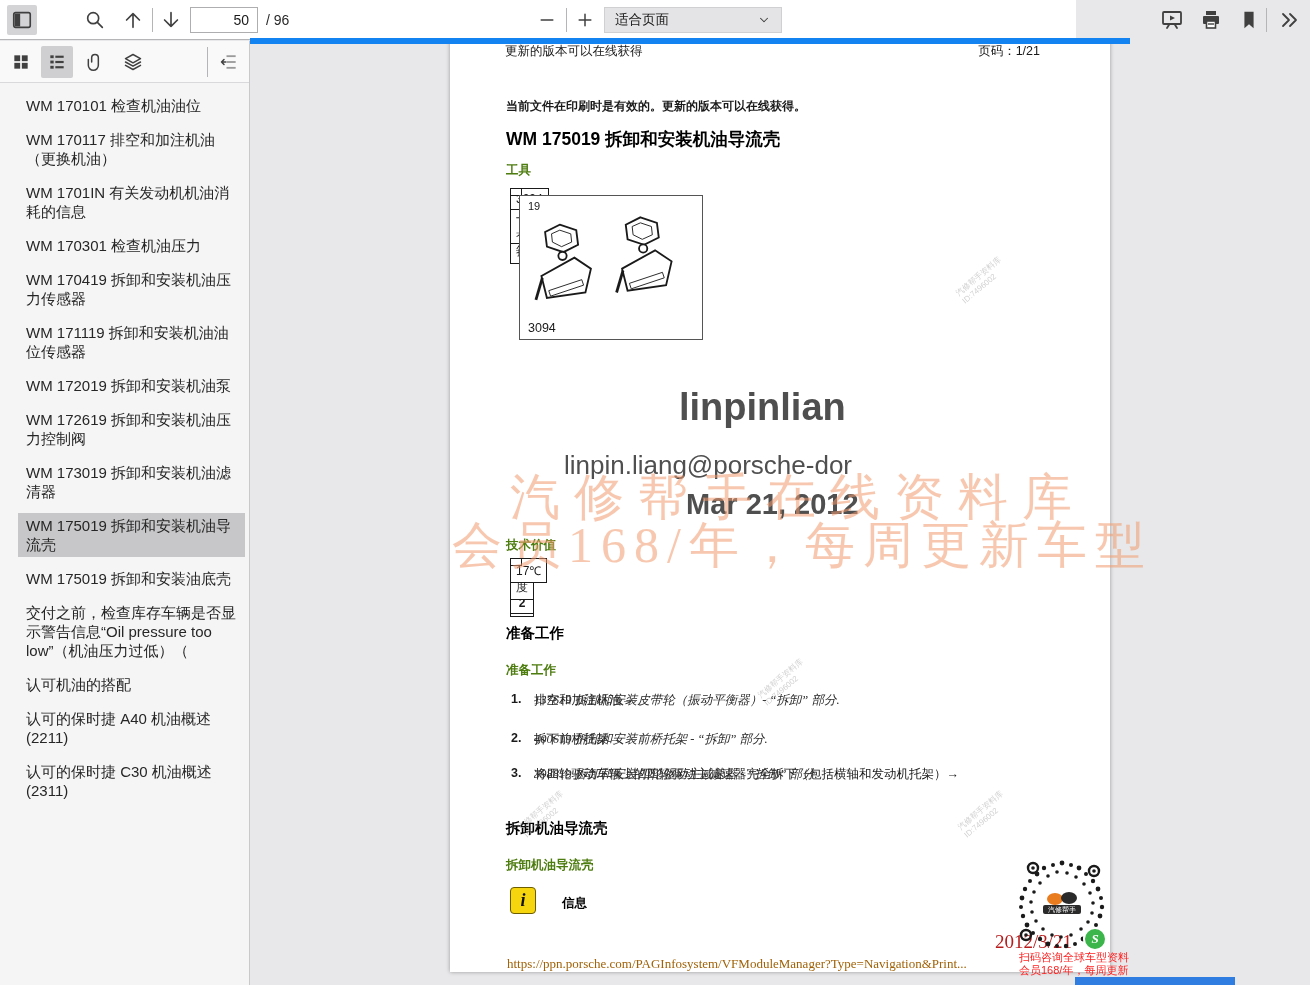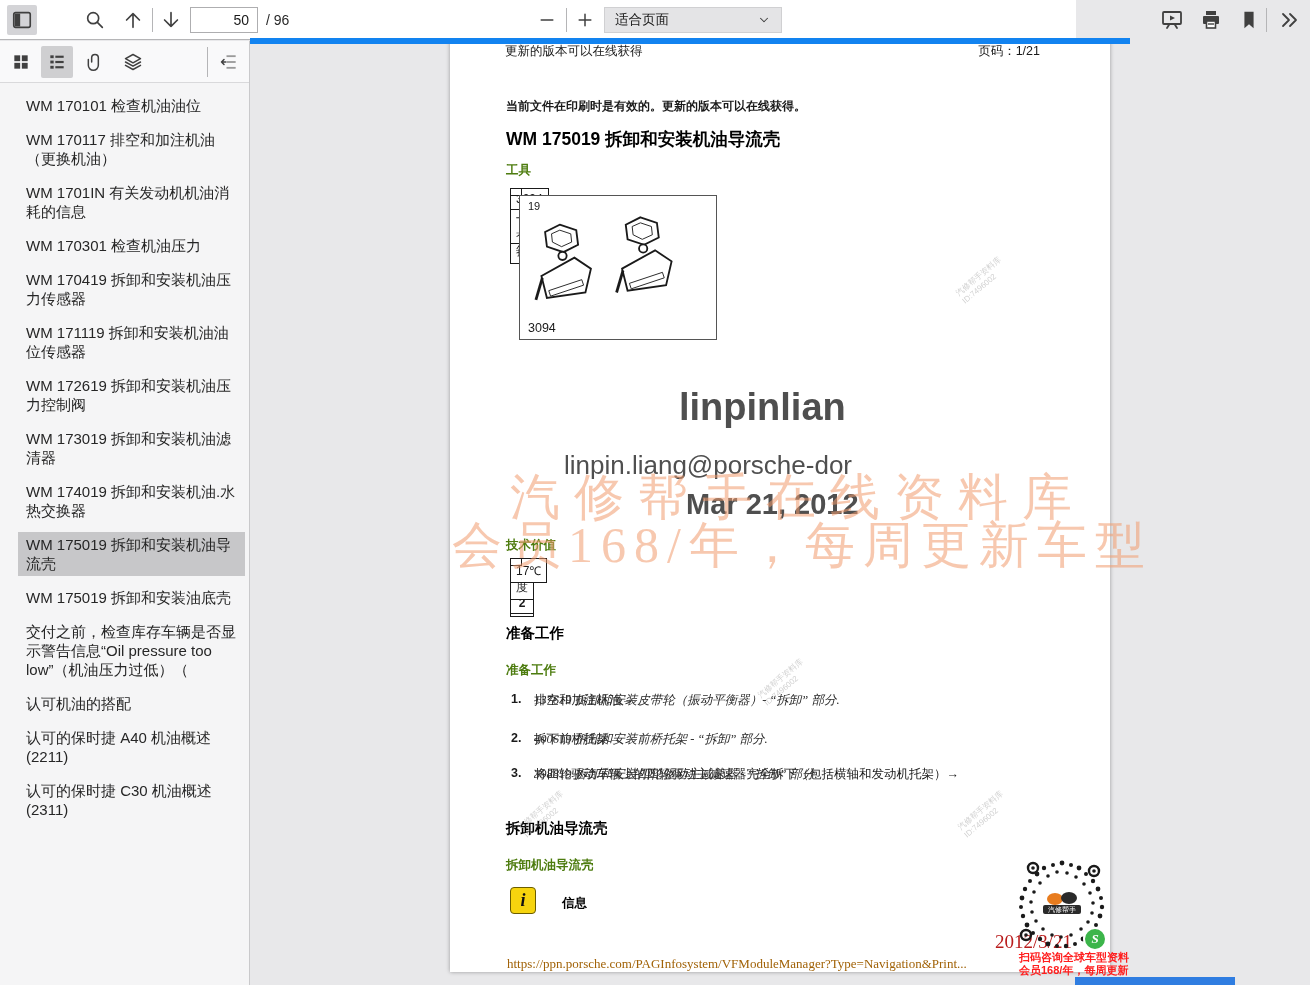--- a/index.html
+++ b/index.html
@@ -40,21 +40,21 @@
   .doc-title { left:56px; top:101px; font-size:17.5px; font-weight:bold; color:#000; }
   .h-small { font-size:12.5px; font-weight:bold; color:#4d7c0f; }
   .h-big { font-size:14.5px; font-weight:bold; color:#000; }
 
   table.doc { border-collapse:collapse; table-layout:fixed; z-index:3; }
   table.doc td, table.doc th { border:1px solid #1a1a1a; font-size:12px; color:#1a1a1a; vertical-align:top; padding:3px 5px; background:#fff; }
   table.doc th { text-align:center; font-weight:bold; vertical-align:middle; }
   .tools-tbl { left:60px; top:162px; width:538px; }
   .tech-tbl  { left:60px; top:532px; width:538px; }
   .num-cell { text-align:right; }
-  .figbox { position:absolute; left:8px; top:6px; width:198px; height:145px; border:1px solid #555; background:#fff; }
+  .figbox { position:absolute; left:8px; top:6px; width:184px; height:145px; border:1px solid #555; background:#fff; }
   .figbox .corner { left:8px; top:4px; font-size:11px; color:#1a1a1a; }
   .figbox .figlabel { left:8px; bottom:4px; top:auto; font-size:12.5px; color:#1a1a1a; }
   .figbox svg { position:absolute; left:14px; top:14px; }
 
   .stepnum { font-size:12.5px; font-weight:bold; color:#1a1a1a; }
   .steptext { font-size:12.5px; color:#1a1a1a; line-height:17px; width:516px; position:absolute; }
   .steptext .ref { font-style:italic; font-family:"Liberation Serif",serif; color:#2b2b2b; }
 
   .info-icon { left:60px; top:861px; width:26px; height:27px; background:#f6d40e; border:1px solid #6b5d00; border-radius:4px; display:flex; align-items:center; justify-content:center; font-family:"Liberation Serif",serif; font-weight:bold; font-style:italic; font-size:18px; color:#111; }
   .info-label { left:112px; top:869px; font-size:12.5px; font-weight:bold; color:#000; }
@@ -68,21 +68,21 @@
   .wm-email { left:114px; top:424px; font-size:26px; }
   .wm-date  { left:236px; top:462px; font-size:29px; font-weight:bold; }
   .wm-orange { z-index:6; color:rgba(240,154,110,.55); font-family:"Liberation Serif",serif; white-space:nowrap; font-size:50px; }
   .wm-o1 { left:60px; top:438px; letter-spacing:14px; }
   .wm-o2 { left:2px; top:486px; letter-spacing:8px; }
   .stamp { z-index:2; width:80px; font-size:8px; line-height:10px; color:rgba(150,150,150,.45); transform:rotate(-40deg); white-space:nowrap; }
 
   
   .qr { position:absolute; left:763px; top:815px; width:210px; height:130px; z-index:8; }
   .qr svg { position:absolute; left:0; top:0; }
-  .qr-red { position:absolute; left:6px; top:96px; width:200px; font-size:11px; line-height:13px; font-weight:bold; color:#ff1e1e; z-index:9; }
+  .qr-red { position:absolute; left:6px; top:96px; width:200px; font-size:11px; line-height:13px; font-weight:normal; color:#ff1e1e; z-index:9; }
   .qr-badge { position:absolute; left:70px; top:72px; width:24px; height:24px; border-radius:50%; background:#3cb54a; border:2px solid #fff; color:#fff; font-weight:bold; font-size:13px; display:flex; align-items:center; justify-content:center; font-family:"Liberation Serif",serif; font-style:italic; }
 
   .next-sel { position:absolute; left:825px; top:937px; width:160px; height:8px; background:#2f7de1; z-index:7; }
 
   .icon-stroke { stroke:#404040; fill:none; stroke-width:1.8; stroke-linecap:round; stroke-linejoin:round; }
   .icon-fill { fill:#404040; }
 </style>
 </head>
 <body>
 
@@ -205,23 +205,23 @@
         </svg>
       </div>
     </div>
     <div class="outline">
       <div class="oitem">WM 170101 检查机油油位</div>
       <div class="oitem">WM 170117 排空和加注机油 （更换机油）</div>
       <div class="oitem">WM 1701IN 有关发动机机油消耗的信息</div>
       <div class="oitem">WM 170301 检查机油压力</div>
       <div class="oitem">WM 170419 拆卸和安装机油压力传感器</div>
       <div class="oitem">WM 171119 拆卸和安装机油油位传感器</div>
+      <div class="oitem">WM 172019 拆卸和安装机油泵</div>
       <div class="oitem">WM 172619 拆卸和安装机油压力控制阀</div>
       <div class="oitem">WM 173019 拆卸和安装机油滤清器</div>
-      <div class="oitem">WM 174019 拆卸和安装机油.水热交换器</div>
       <div class="oitem sel">WM 175019 拆卸和安装机油导流壳</div>
       <div class="oitem">WM 175019 拆卸和安装油底壳</div>
       <div class="oitem">交付之前，检查库存车辆是否显示警告信息“Oil pressure too low”（机油压力过低）（</div>
       <div class="oitem">认可机油的搭配</div>
       <div class="oitem">认可的保时捷 A40 机油概述 (2211)</div>
       <div class="oitem">认可的保时捷 C30 机油概述 (2311)</div>
     </div>
   </div>
 
   <div class="viewer">

